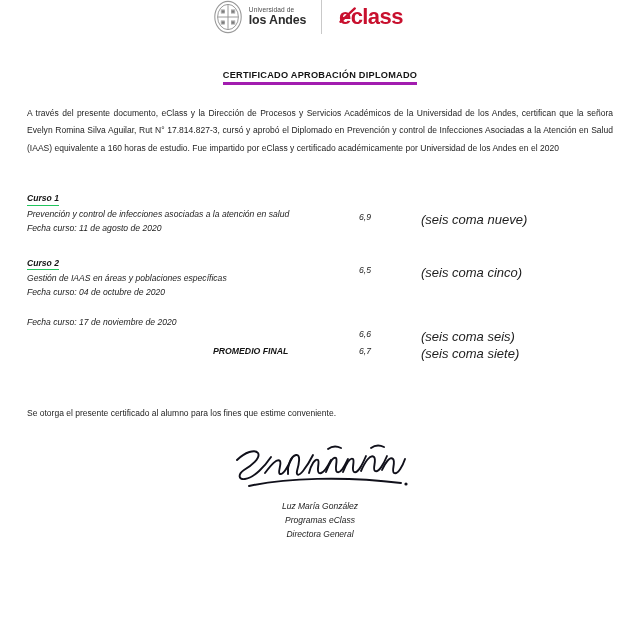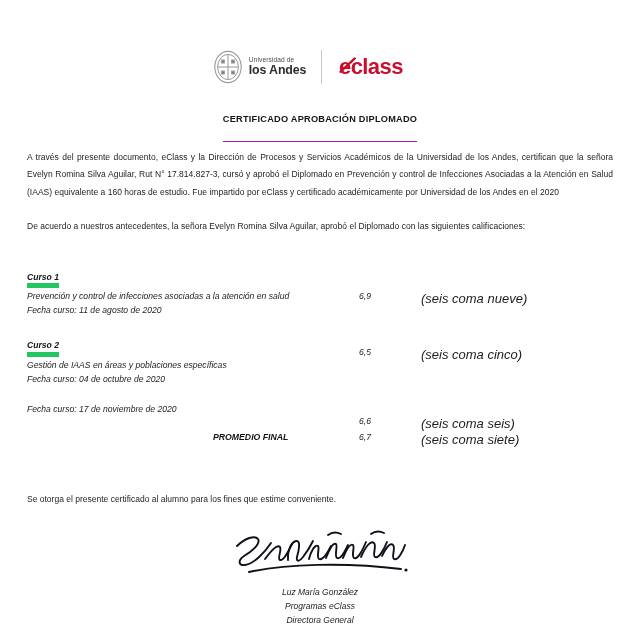--- a/index.html
+++ b/index.html
@@ -14,24 +14,23 @@
     font-family: "Liberation Sans", sans-serif;
     color: #1a1a1a;
     overflow: hidden;
     position: relative;
   }
 
   
   .header {
     height: 46px;
     display: flex;
-    align-items: center;
+    align-items: flex-start;
     justify-content: center;
     gap: 0px;
-    margin-top: 44px;
   }
   .logo-group {
     display: flex;
     align-items: center;
   }
   .uandes-logo {
     display: flex;
     align-items: center;
     gap: 6px;
     padding-right: 14px;
@@ -73,22 +72,22 @@
   
   .doc-title {
     text-align: center;
     font-size: 9.2px;
     font-weight: bold;
     letter-spacing: 0.25px;
     margin-top: 24px;
     color: #141414;
   }
   .doc-title span {
-    border-bottom: 1px solid #a21caf;
-    padding-bottom: 17px;
+    border-bottom: 3px solid #a21caf;
+    padding-bottom: 2px;
   }
 
   
   .page {
     padding: 0 27px;
     box-sizing: border-box;
   }
   .para {
     text-align: justify;
     font-size: 8.5px;
@@ -107,21 +106,21 @@
   .course-block {
     position: relative;
     margin-bottom: 16px;
   }
   .course-label {
     font-size: 8.6px;
     font-style: italic;
     font-weight: bold;
     color: #141414;
     display: inline-block;
-    border-bottom: 5px solid #22c55e;
+    border-bottom: 1px solid #22c55e;
     line-height: 1.35;
     margin-bottom: 2px;
   }
   .course-name {
     font-size: 8.6px;
     font-style: italic;
     color: #1d1d1d;
     line-height: 1.62;
     width: 288px;
     text-align: justify;
@@ -231,21 +230,20 @@
 </div>
 
 <div class="doc-title">
   <span>CERTIFICADO APROBACIÓN DIPLOMADO</span>
 </div>
 
 <div class="page">
 
   <p class="para para-1">A través del presente documento, eClass y la Dirección de Procesos y Servicios Académicos de la Universidad de los Andes, certifican que la señora Evelyn Romina Silva Aguilar, Rut N° 17.814.827-3, cursó y aprobó el Diplomado en Prevención y control de Infecciones Asociadas a la Atención en Salud (IAAS) equivalente a 160 horas de estudio. Fue impartido por eClass y certificado académicamente por Universidad de los Andes en el 2020</p>
 
-  <p class="para para-2">De acuerdo a nuestros antecedentes, la señora Evelyn Romina Silva Aguilar, aprobó el Diplomado con las siguientes calificaciones:</p>
 
   <div class="courses">
 
     <div class="course-block c1">
       <div><span class="course-label">Curso 1</span></div>
       <div class="course-name">Prevención y control de infecciones asociadas a la atención en salud</div>
       <div class="course-date">Fecha curso: 11 de agosto de 2020</div>
       <div class="grade">6,9</div>
       <div class="grade-words">(seis coma nueve)</div>
     </div>

